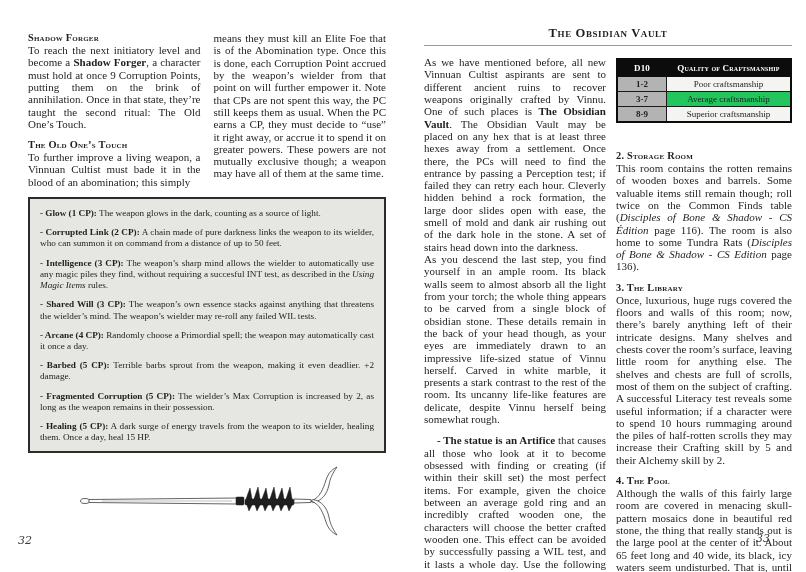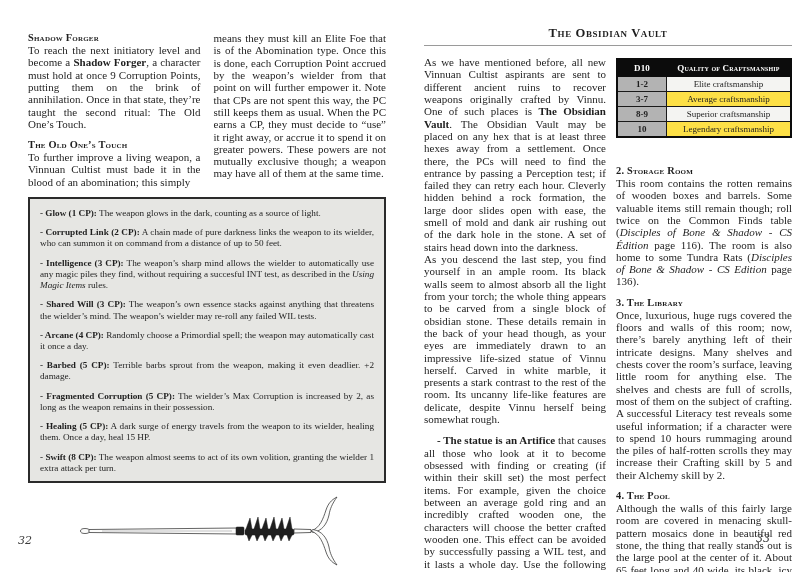--- a/index.html
+++ b/index.html
@@ -29,21 +29,21 @@
   .upgrade-box p{font-size:9.2px;line-height:1.22;margin:0 0 8px 0;}
   .upgrade-box p:last-child{margin-bottom:0;}
   .illustration{margin-top:10px;text-align:center;}
   table.craft{width:176px;border-collapse:collapse;margin:2px 0 27px 0;
               font-size:9px;}
   table.craft th{background:#0c0c0c;color:#ffffff;font-variant:small-caps;
                  font-size:9px;font-weight:bold;padding:3px 2px;text-align:center;
                  border:1px solid #0c0c0c;letter-spacing:0.2px;}
   table.craft td{border:1px solid #1a1a1a;padding:2px 11px;text-align:center;}
   table.craft td.dice{background:#b3b3b3;font-weight:bold;width:26px;}
-  table.craft tr.alt td.qual{background:#fde047;}
+  table.craft tr.alt td.qual{background:#22c55e;}
   table.craft tr.plain td.qual{background:#f4f4f2;}
   table.craft{border:2px solid #0c0c0c;}
   .page-num{position:absolute;font-family:"DejaVu Serif", serif;font-style:italic;
             font-size:11px;color:#3d3d3d;}
   .pn-left{left:18px;top:534px;}
   .pn-right{left:756px;top:532px;}
   svg .ln{stroke:#3c3c3c;stroke-width:1.6;fill:#fcfcfb;}
   svg .dk{fill:#1f1f1f;stroke:#1f1f1f;}
 </style>
 </head>
@@ -66,21 +66,20 @@
 
     <div class="upgrade-box">
       <p><span class="b">- Glow (1 CP):</span><span> The weapon glows in the dark, counting as a source of light.</span></p>
       <p><span class="b">- Corrupted Link (2 CP):</span><span> A chain made of pure darkness links the weapon to its wielder, who can summon it on command from a distance of up to 50 feet.</span></p>
       <p><span class="b">- Intelligence (3 CP):</span><span> The weapon’s sharp mind allows the wielder to automatically use any magic piles they find, without requiring a succesful INT test, as described in the </span><span class="i">Using Magic Items</span><span> rules.</span></p>
       <p><span class="b">- Shared Will (3 CP):</span><span> The weapon’s own essence stacks against anything that threatens the wielder’s mind. The weapon’s wielder may re-roll any failed WIL tests.</span></p>
       <p><span class="b">- Arcane (4 CP):</span><span> Randomly choose a Primordial spell; the weapon may automatically cast it once a day.</span></p>
       <p><span class="b">- Barbed (5 CP):</span><span> Terrible barbs sprout from the weapon, making it even deadlier. +2 damage.</span></p>
       <p><span class="b">- Fragmented Corruption (5 CP):</span><span> The wielder’s Max Corruption is increased by 2, as long as the weapon remains in their possession.</span></p>
       <p><span class="b">- Healing (5 CP):</span><span> A dark surge of energy travels from the weapon to its wielder, healing them. Once a day, heal 15 HP.</span></p>
-      <p><span class="b">- Swift (8 CP):</span><span> The weapon almost seems to act of its own volition, granting the wielder 1 extra attack per turn.</span></p>
     </div>
 
     <div class="illustration">
       <svg width="270" height="76" viewBox="0 0 540 152">
 
         <ellipse class="ln" cx="26" cy="76" rx="9" ry="5"></ellipse>
 
         <path class="ln" d="M34 73 L330 70 L338 76 L330 82 L34 79 Z"></path>
         <line x1="60" y1="76" x2="320" y2="76" stroke="#8a8a8a" stroke-width="1"></line>
 
@@ -123,33 +122,29 @@
         <table class="craft">
           <thead>
             <tr>
               <th>D10</th>
               <th>Quality of Craftsmanship</th>
             </tr>
           </thead>
           <tbody>
             <tr class="plain">
               <td class="dice">1-2</td>
-              <td class="qual">Elite craftsmanship</td>
+              <td class="qual">Poor craftsmanship</td>
             </tr>
             <tr class="alt">
               <td class="dice">3-7</td>
               <td class="qual">Average craftsmanship</td>
             </tr>
             <tr class="plain">
               <td class="dice">8-9</td>
               <td class="qual">Superior craftsmanship</td>
-            </tr>
-            <tr class="alt">
-              <td class="dice">10</td>
-              <td class="qual">Legendary craftsmanship</td>
             </tr>
           </tbody>
         </table>
 
         <h3>2. Storage Room</h3>
         <p><span>This room contains the rotten remains of wooden boxes and barrels. Some valuable items still remain though; roll twice on the Common Finds table (</span><span class="i">Disciples of Bone &amp; Shadow - CS Édition</span><span> page 116). The room is also home to some Tundra Rats (</span><span class="i">Disciples of Bone &amp; Shadow - CS Edition</span><span> page 136).</span></p>
 
         <h3 class="mt">3. The Library</h3>
         <p>Once, luxurious, huge rugs covered the floors and walls of this room; now, there’s barely anything left of their intricate designs. Many shelves and chests cover the room’s surface, leaving little room for anything else. The shelves and chests are full of scrolls, most of them on the subject of crafting. A successful Literacy test reveals some useful information; if a character were to spend 10 hours rummaging around the piles of half-rotten scrolls they may increase their Crafting skill by 5 and their Alchemy skill by 2.</p>
 

